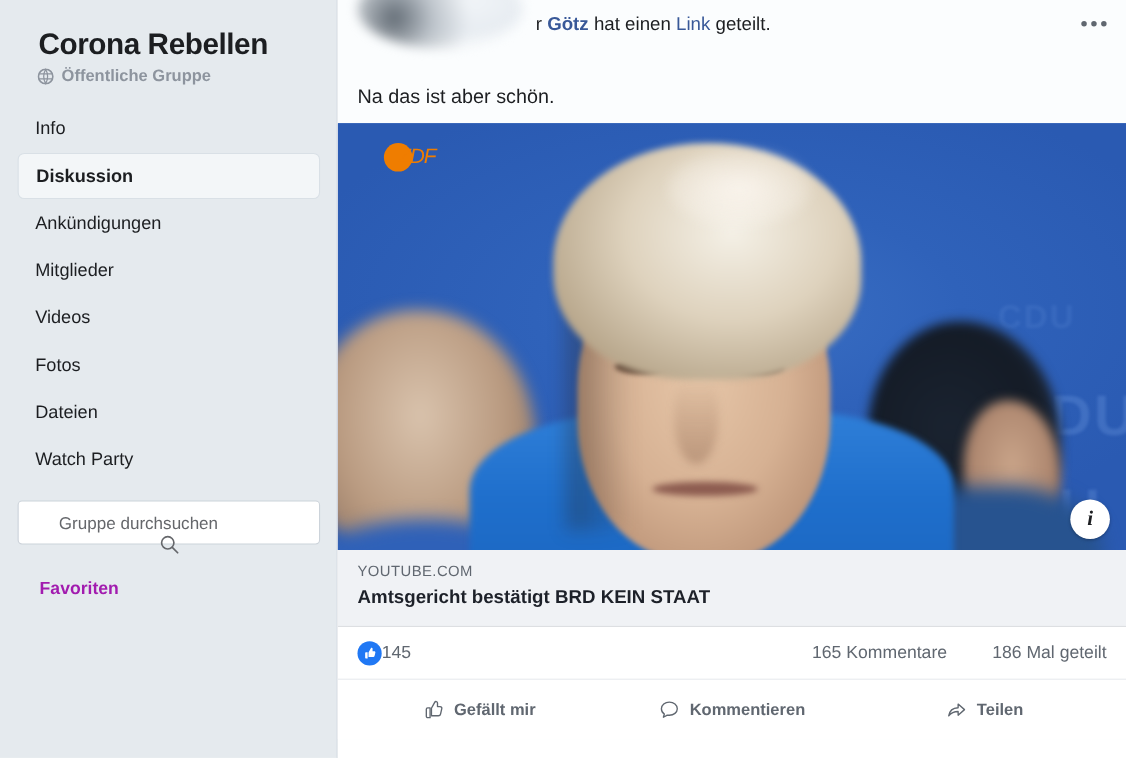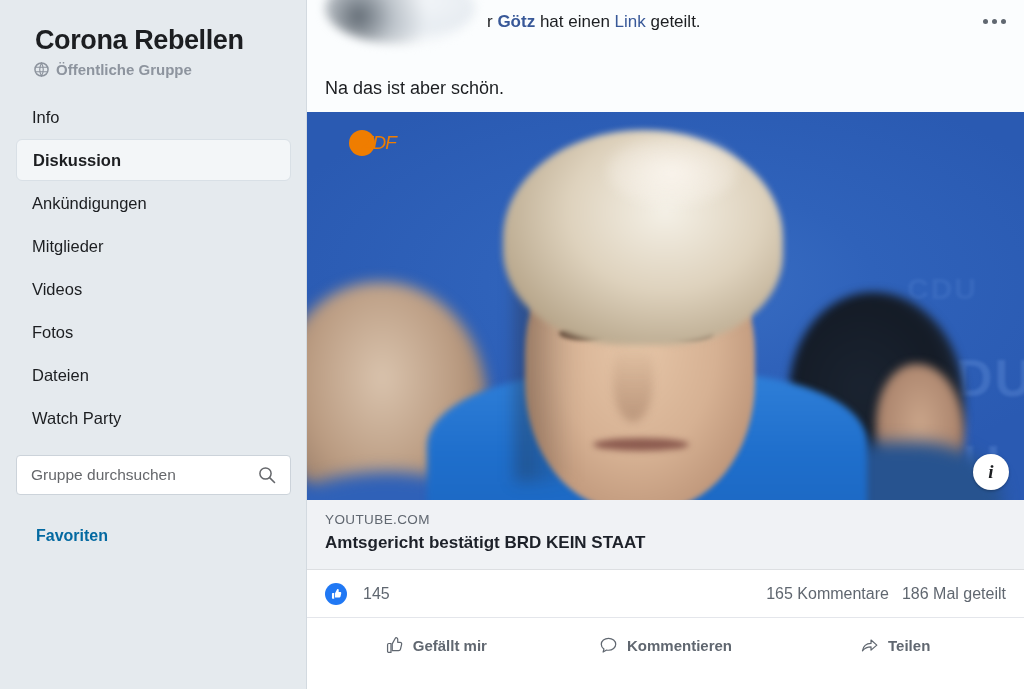--- a/index.html
+++ b/index.html
@@ -87,37 +87,38 @@
   }
   .search-box {
     width: 100%;
     height: 40px;
     border: 1px solid #ccd3da;
     border-radius: 4px;
     background: #ffffff;
     display: flex;
     align-items: center;
     padding: 12px 14px;
+    flex-direction: column;
   }
   .search-box input {
     flex: 1;
     border: none;
     outline: none;
     background: transparent;
     font-size: 15.5px;
     color: #1c1e21;
     font-family: "Liberation Sans", sans-serif;
   }
   .search-box input::placeholder { color: #65676b; }
   .search-icon { width: 18px; height: 18px; flex: 0 0 18px; }
 
   .section-label {
     padding: 32px 0 0 36px;
     font-size: 16px;
-    color: #0369a1;
+    color: #a21caf;
     font-weight: bold;
   }
 
   
   .main {
     flex: 1;
     height: 689px;
     background: #ffffff;
     position: relative;
     overflow: hidden;
@@ -391,38 +392,38 @@
   
   .stats {
     background: #ffffff;
     height: 48px;
     display: flex;
     align-items: center;
     justify-content: space-between;
     padding: 0 18px;
     border-bottom: 1px solid #e4e6eb;
   }
-  .stats-left { display: flex; align-items: center; gap: 16px; }
+  .stats-left { display: flex; align-items: center; gap: 0; }
   .like-badge {
     width: 22px; height: 22px;
     border-radius: 50%;
     background: #2078f4;
     display: flex;
     align-items: center;
     justify-content: center;
   }
   .like-count { font-size: 16px; color: #606770; }
   .stats-right {
     display: flex;
     align-items: center;
     gap: 13px;
     font-size: 16px;
     color: #606770;
   }
-  .stats-right span { cursor: pointer; }
+  .stats-right span { cursor: pointer; margin-left: 28px; }
 
   
   .actions {
     height: 54px;
     display: flex;
     align-items: center;
     background: #ffffff;
     padding: 0 14px;
   }
   .action-btn {

